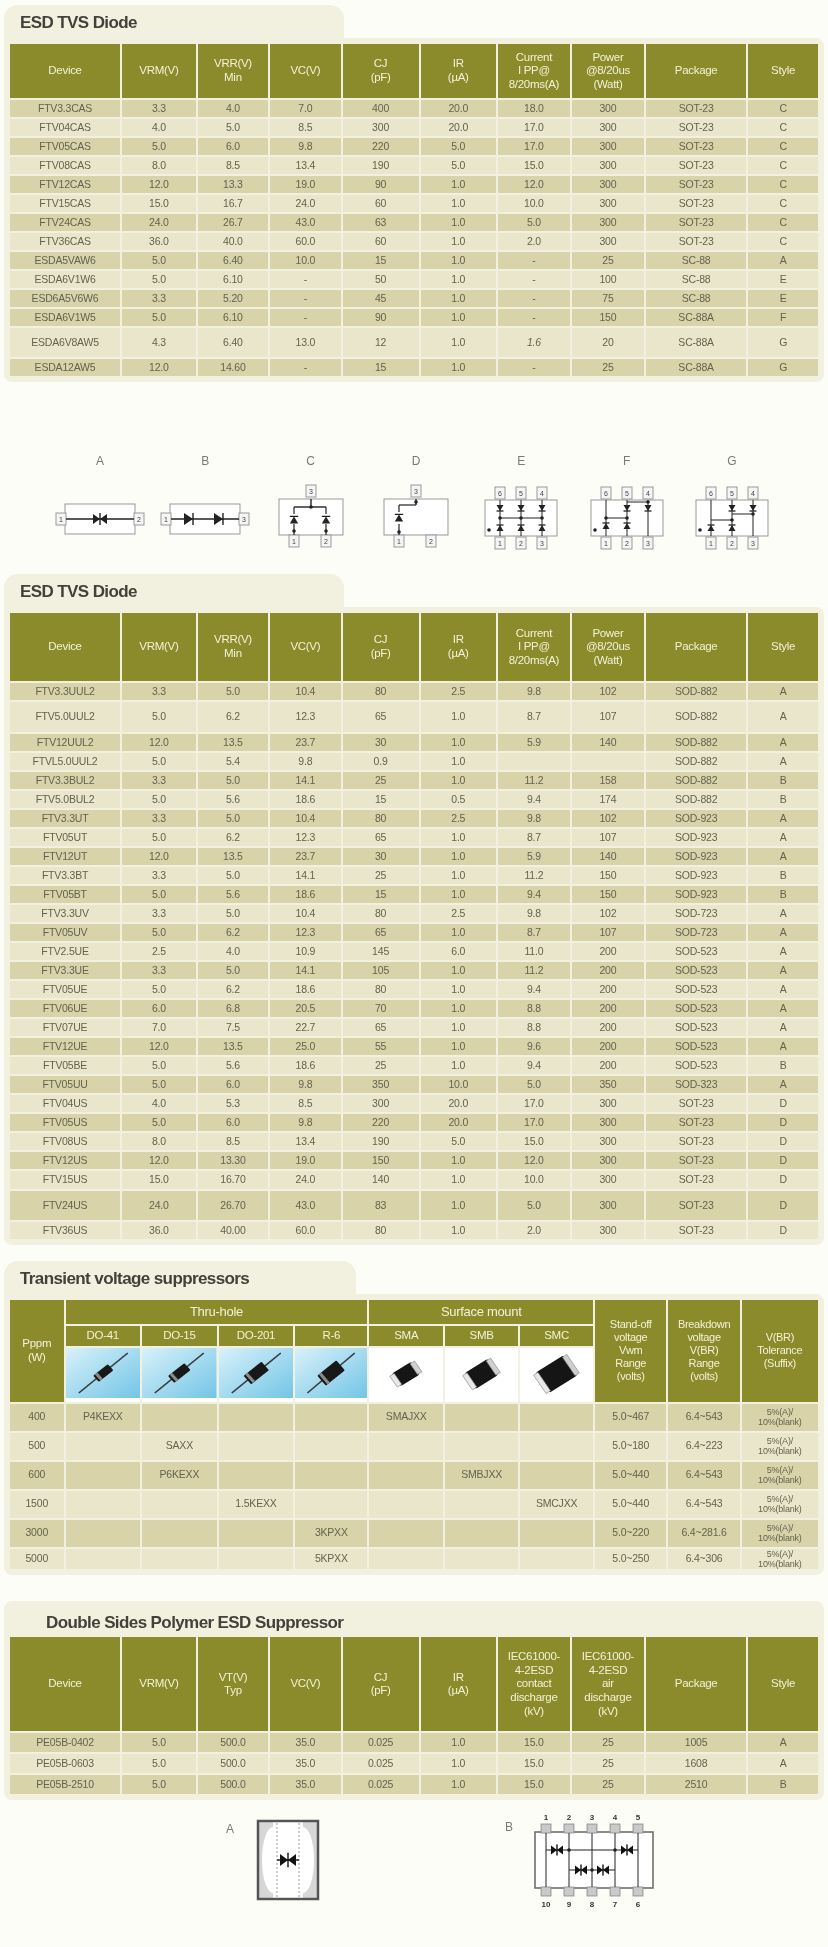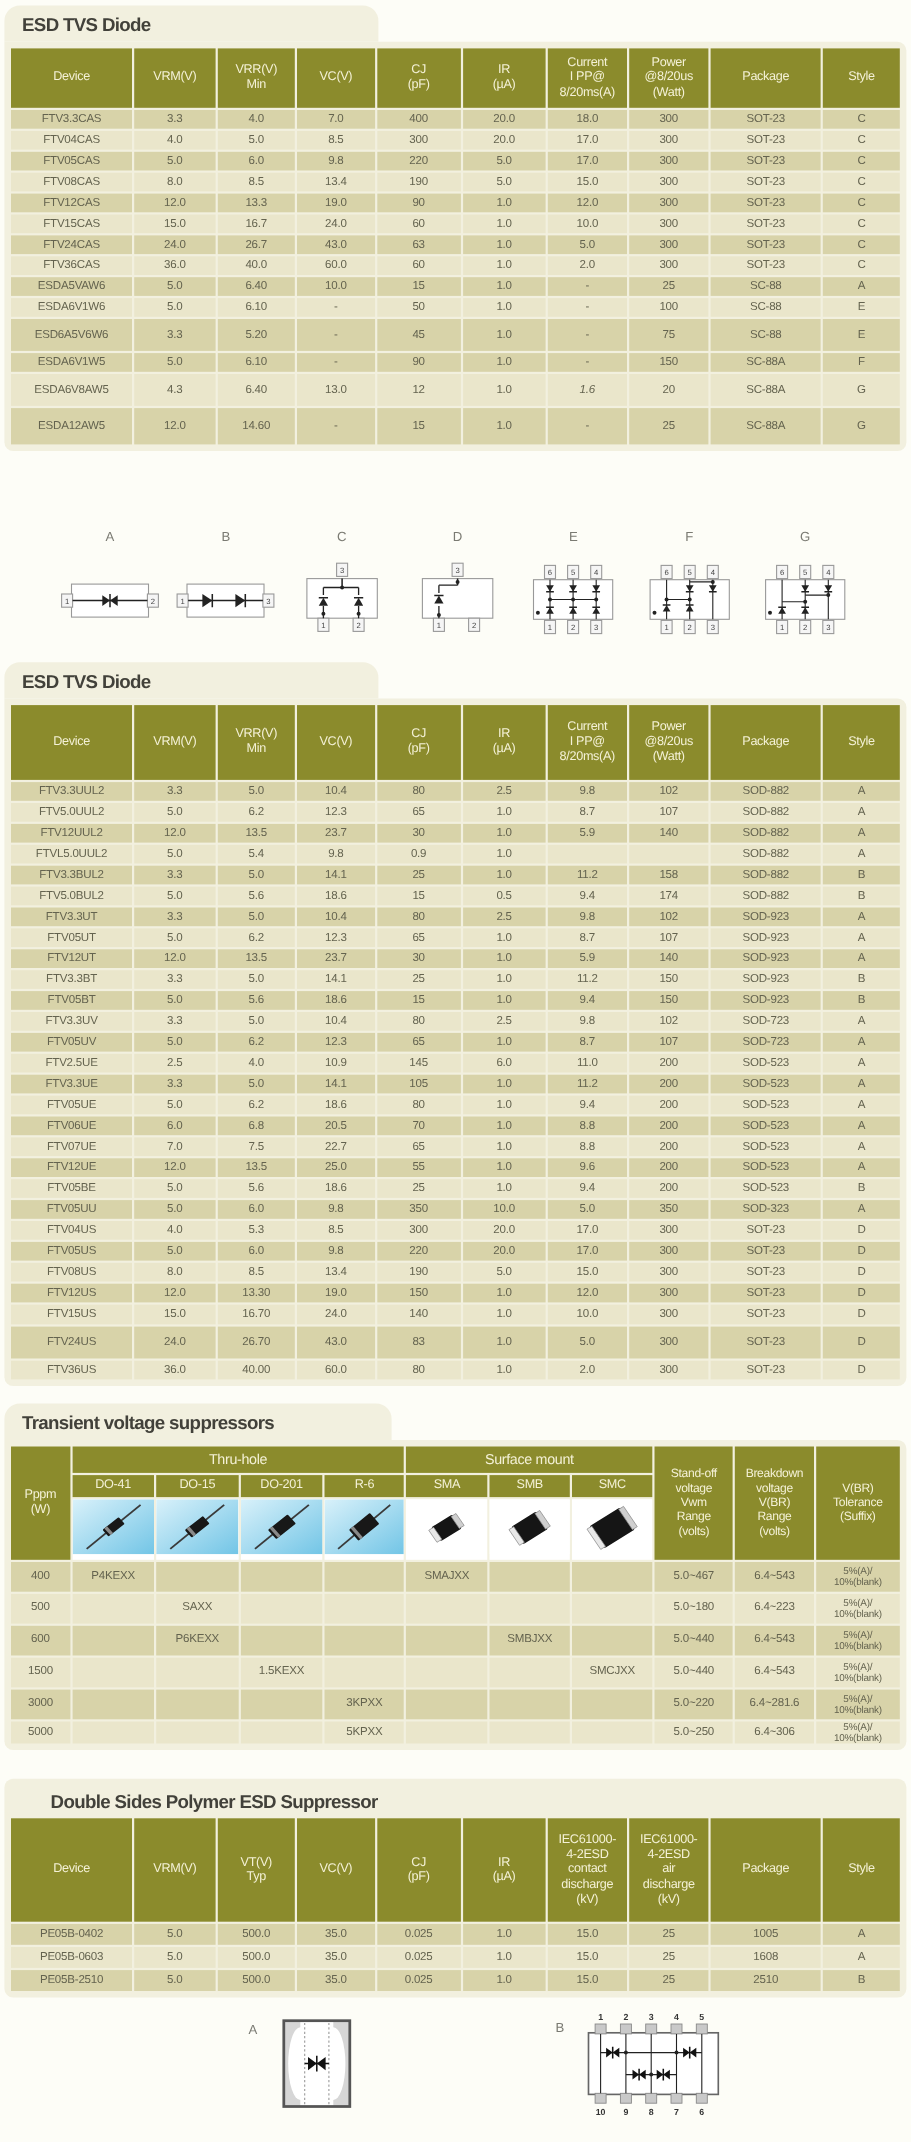--- a/index.html
+++ b/index.html
@@ -198,21 +198,21 @@
             <td style="height:17px;">50</td>
             <td style="height:17px;">1.0</td>
             <td style="height:17px;">-</td>
             <td style="height:17px;">100</td>
             <td style="height:17px;">SC-88</td>
             <td style="height:17px;">E</td>
           </tr>
           <tr class="dark">
             <td style="height:17px;">ESD6A5V6W6</td>
             <td style="height:17px;">3.3</td>
-            <td style="height:29px;">5.20</td>
+            <td style="height:17px;">5.20</td>
             <td style="height:17px;">-</td>
             <td style="height:17px;">45</td>
             <td style="height:17px;">1.0</td>
             <td style="height:17px;">-</td>
             <td style="height:17px;">75</td>
             <td style="height:17px;">SC-88</td>
             <td style="height:17px;">E</td>
           </tr>
           <tr class="dark">
             <td style="height:17px;">ESDA6V1W5</td>
@@ -234,21 +234,21 @@
             <td style="height:17px;">12</td>
             <td style="height:17px;">1.0</td>
             <td style="height:29px;font-style:italic;">1.6</td>
             <td style="height:17px;">20</td>
             <td style="height:17px;">SC-88A</td>
             <td style="height:17px;">G</td>
           </tr>
           <tr class="dark">
             <td style="height:17px;">ESDA12AW5</td>
             <td style="height:17px;">12.0</td>
-            <td style="height:33px;">14.60</td>
+            <td style="height:17px;">14.60</td>
             <td style="height:17px;">-</td>
             <td style="height:17px;">15</td>
             <td style="height:17px;">1.0</td>
             <td style="height:17px;">-</td>
             <td style="height:17px;">25</td>
             <td style="height:17px;">SC-88A</td>
             <td style="height:17px;">G</td>
           </tr>
         </tbody>
       </table>
@@ -483,21 +483,21 @@
             <td style="height:17px;">5.0</td>
             <td style="height:17px;">10.4</td>
             <td style="height:17px;">80</td>
             <td style="height:17px;">2.5</td>
             <td style="height:17px;">9.8</td>
             <td style="height:17px;">102</td>
             <td style="height:17px;">SOD-882</td>
             <td style="height:17px;">A</td>
           </tr>
           <tr class="light">
-            <td style="height:17px;">FTV5.0UUL2</td>
+            <td style="height:30px;">FTV5.0UUL2</td>
             <td style="height:17px;">5.0</td>
             <td style="height:17px;">6.2</td>
             <td style="height:17px;">12.3</td>
             <td style="height:17px;">65</td>
             <td style="height:17px;">1.0</td>
             <td style="height:17px;">8.7</td>
             <td style="height:17px;">107</td>
             <td style="height:17px;">SOD-882</td>
             <td style="height:17px;">A</td>
           </tr>

